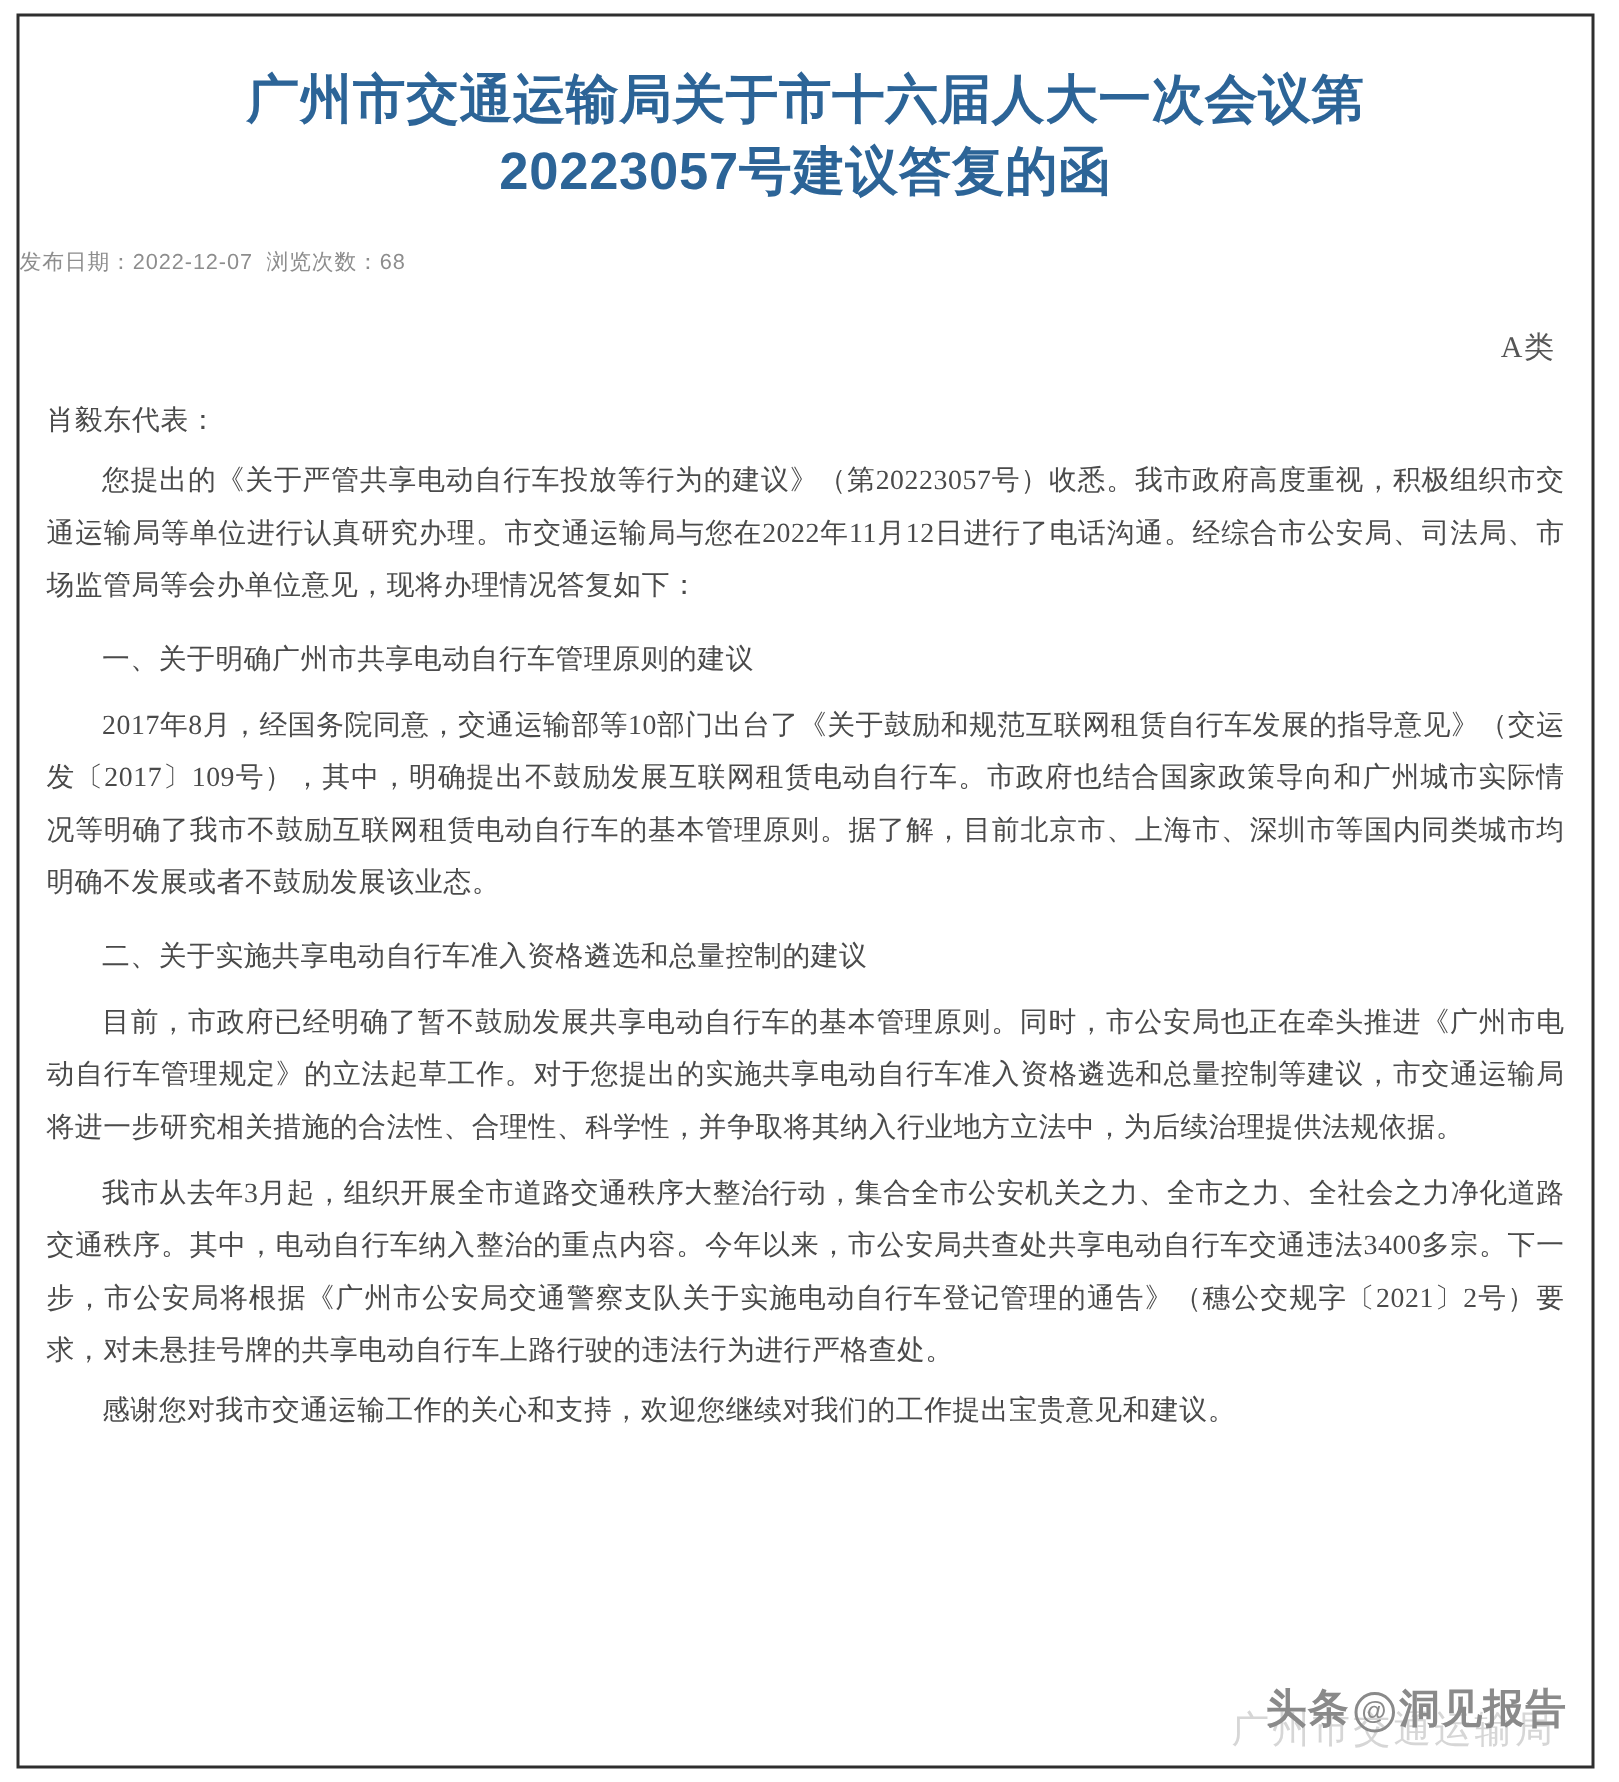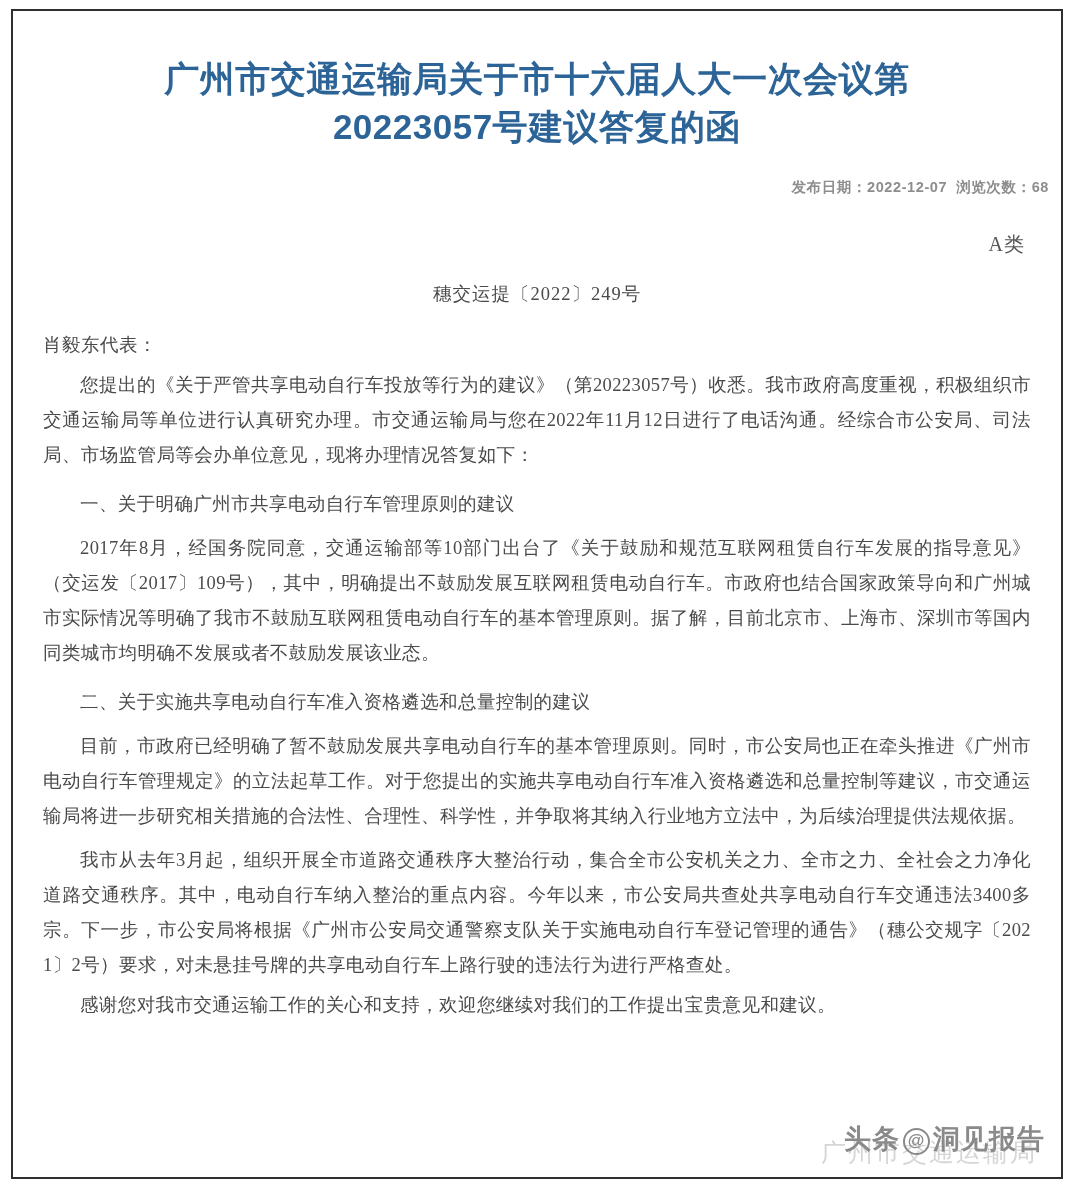--- a/index.html
+++ b/index.html
@@ -25,48 +25,47 @@
     border: 2px solid #2e2e2e;
     box-sizing: border-box;
     background: #ffffff;
     overflow: hidden;
   }
   #page-inner {
     position: relative;
     width: 100%;
     height: 100%;
     box-sizing: border-box;
-    padding: 12px;
+    padding: 0;
     border-radius: 17px;
   }
 
   
   .doc-title {
     margin: 0;
     padding: 32px 95px 0 95px;
     text-align: center;
     color: #2c6497;
     font-family: "Liberation Sans", "DejaVu Sans", sans-serif;
     font-weight: bold;
     font-size: 35px;
     line-height: 48px;
     letter-spacing: 0.5px;
   }
 
   
   .doc-meta {
     margin: 0;
     padding: 26px 0 0 0;
-    text-align: right;
+    text-align: left;
     color: #8d8d8d;
     font-family: "Liberation Sans", "DejaVu Sans", sans-serif;
     font-size: 14.5px;
     line-height: 20px;
     letter-spacing: 0.6px;
-    font-weight: bold;
   }
   .doc-meta .meta-sep { display: inline-block; width: 9px; }
 
   
   .doc-body {
     position: relative;
     padding: 0 18px 0 18px;
     color: #4a4a4a;
     font-size: 18.5px;
     line-height: 35px;
@@ -164,21 +163,20 @@
     <h1 class="doc-title">广州市交通运输局关于市十六届人大一次会议第20223057号建议答复的函</h1>
 
     <div class="doc-meta">
       <span>发布日期：</span><span>2022-12-07</span><span class="meta-sep"></span><span>浏览次数：</span><span>68</span>
     </div>
 
     <div class="doc-body">
 
       <p class="classify-line">A类</p>
 
-      <p class="docnum-line">穗交运提〔2022〕249号</p>
 
       <p class="salutation">肖毅东代表：</p>
 
       <p class="para">您提出的《关于严管共享电动自行车投放等行为的建议》（第20223057号）收悉。我市政府高度重视，积极组织市交通运输局等单位进行认真研究办理。市交通运输局与您在2022年11月12日进行了电话沟通。经综合市公安局、司法局、市场监管局等会办单位意见，现将办理情况答复如下：</p>
 
       <p class="section-head">一、关于明确广州市共享电动自行车管理原则的建议</p>
 
       <p class="para">2017年8月，经国务院同意，交通运输部等10部门出台了《关于鼓励和规范互联网租赁自行车发展的指导意见》（交运发〔2017〕109号），其中，明确提出不鼓励发展互联网租赁电动自行车。市政府也结合国家政策导向和广州城市实际情况等明确了我市不鼓励互联网租赁电动自行车的基本管理原则。据了解，目前北京市、上海市、深圳市等国内同类城市均明确不发展或者不鼓励发展该业态。</p>
 
       <p class="section-head">二、关于实施共享电动自行车准入资格遴选和总量控制的建议</p>

